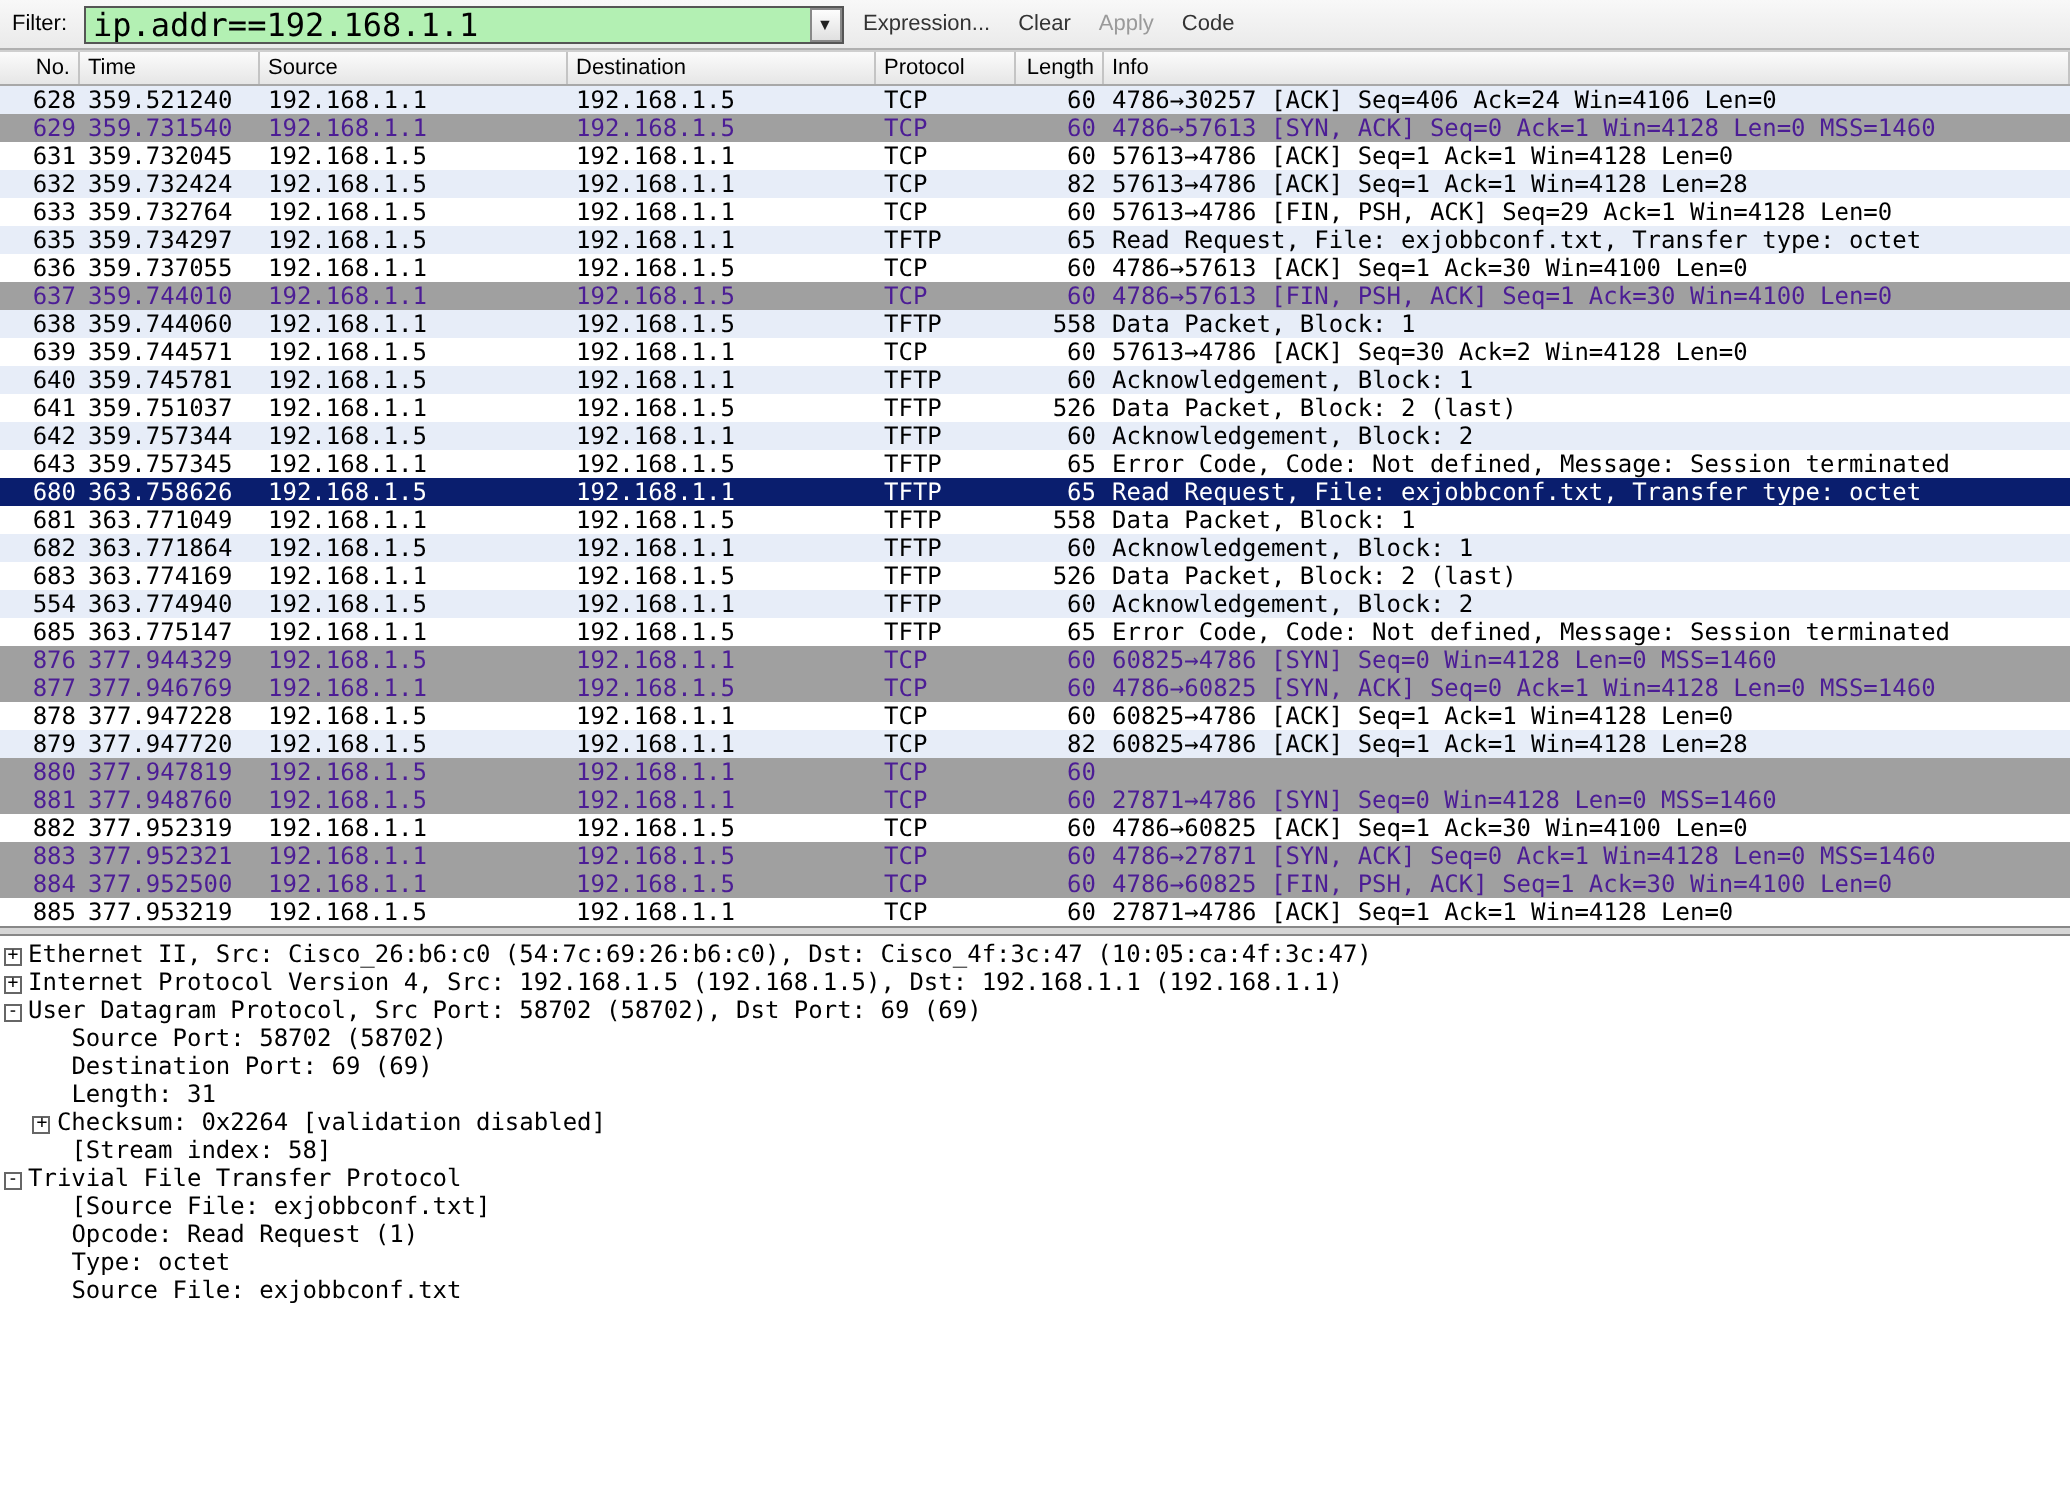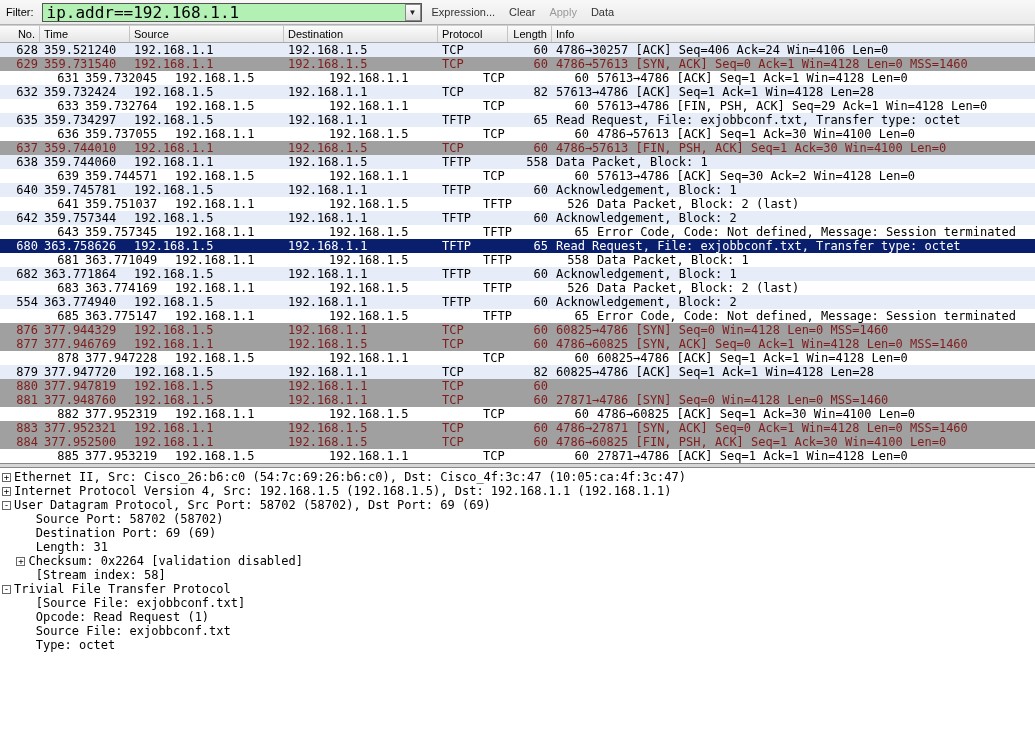--- a/index.html
+++ b/index.html
@@ -74,23 +74,23 @@
   .row {
     display:flex;
     height:14px;
     white-space:nowrap;
     font-family:"Lucida Console", Monaco, monospace;
     font-size:12px;
   }
   .row .c { padding:0 4px 0 4px; overflow:hidden; }
   .row .c-no { text-align:right; padding-right:2px;}
   .row .c-len{ text-align:right; padding-right:4px;}
-  .bg-white  { background:#ffffff;padding-left:41px; }
+  .bg-white  { background:#ffffff; }
   .bg-blue   { background:#e7edf8; }
-  .bg-gray   { background:#a0a0a0; color:#7f1d1d; }
+  .bg-gray   { background:#a0a0a0; color:#4c1d95; }
   .bg-sel    { background:#0a1e6e; color:#ffffff; }
   
   .splitter { height:5px; background:#d6d6d6; border-top:1px solid #888; border-bottom:1px solid #888;}
   .details {
     background:#fff;
     font-family:"Lucida Console", Monaco, monospace;
     font-size:12px;
     line-height:14px;
     padding:2px 0 6px 0;
   }
@@ -110,21 +110,21 @@
 
 <div class="toolbar">
   <span class="label">Filter:</span>
   <span class="filter-wrap">
     <input class="filter-input" value="ip.addr==192.168.1.1" style="">
     <span class="dd-btn">▼</span>
   </span>
   <span class="tlink">Expression...</span>
   <span class="tlink">Clear</span>
   <span class="tlink disabled">Apply</span>
-  <span class="tlink">Data</span>
+  <span class="tlink">Code</span>
 </div>
 
 <div class="colhdr">
   <div class="hc c-no">No.</div>
   <div class="hc c-time">Time</div>
   <div class="hc c-src">Source</div>
   <div class="hc c-dst">Destination</div>
   <div class="hc c-proto">Protocol</div>
   <div class="hc c-len">Length</div>
   <div class="hc c-info">Info</div>
@@ -409,15 +409,15 @@
   <div class="ln"><span class="toggle">+</span><span>Internet Protocol Version 4, Src: 192.168.1.5 (192.168.1.5), Dst: 192.168.1.1 (192.168.1.1)</span></div>
   <div class="ln"><span class="toggle">-</span><span>User Datagram Protocol, Src Port: 58702 (58702), Dst Port: 69 (69)</span></div>
   <div class="ln"><span class="pad14"></span>   <span>Source Port: 58702 (58702)</span></div>
   <div class="ln"><span class="pad14"></span>   <span>Destination Port: 69 (69)</span></div>
   <div class="ln"><span class="pad14"></span>   <span>Length: 31</span></div>
   <div class="ln">  <span class="toggle">+</span><span>Checksum: 0x2264 [validation disabled]</span></div>
   <div class="ln"><span class="pad14"></span>   <span>[Stream index: 58]</span></div>
   <div class="ln"><span class="toggle">-</span><span>Trivial File Transfer Protocol</span></div>
   <div class="ln"><span class="pad14"></span>   <span>[Source File: exjobbconf.txt]</span></div>
   <div class="ln"><span class="pad14"></span>   <span>Opcode: Read Request (1)</span></div>
+  <div class="ln"><span class="pad14"></span>   <span>Type: octet</span></div>
   <div class="ln"><span class="pad14"></span>   <span>Source File: exjobbconf.txt</span></div>
-  <div class="ln"><span class="pad14"></span>   <span>Type: octet</span></div>
 </div>
 
 </body></html>

